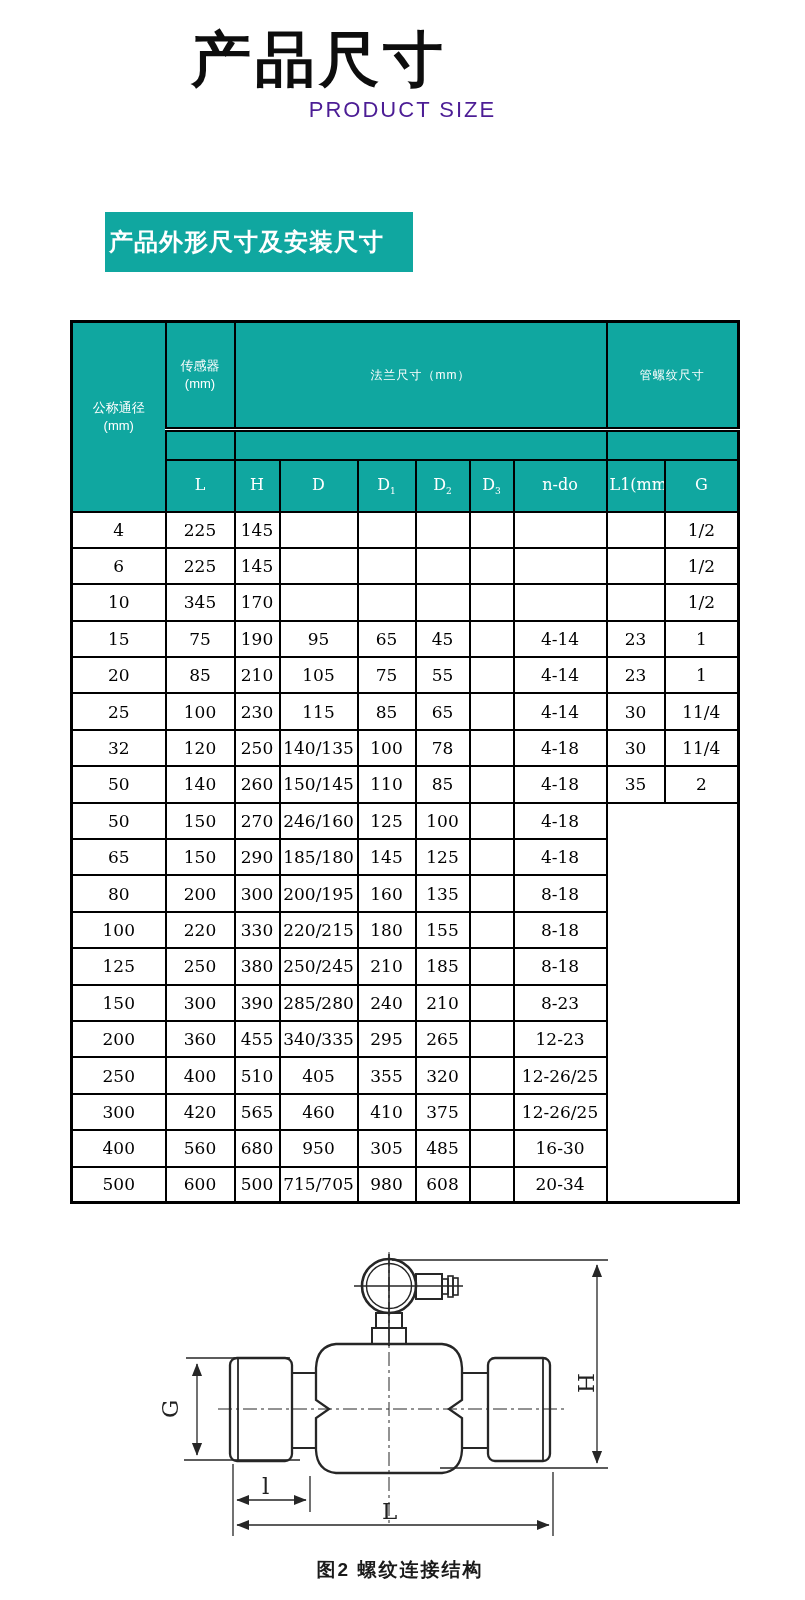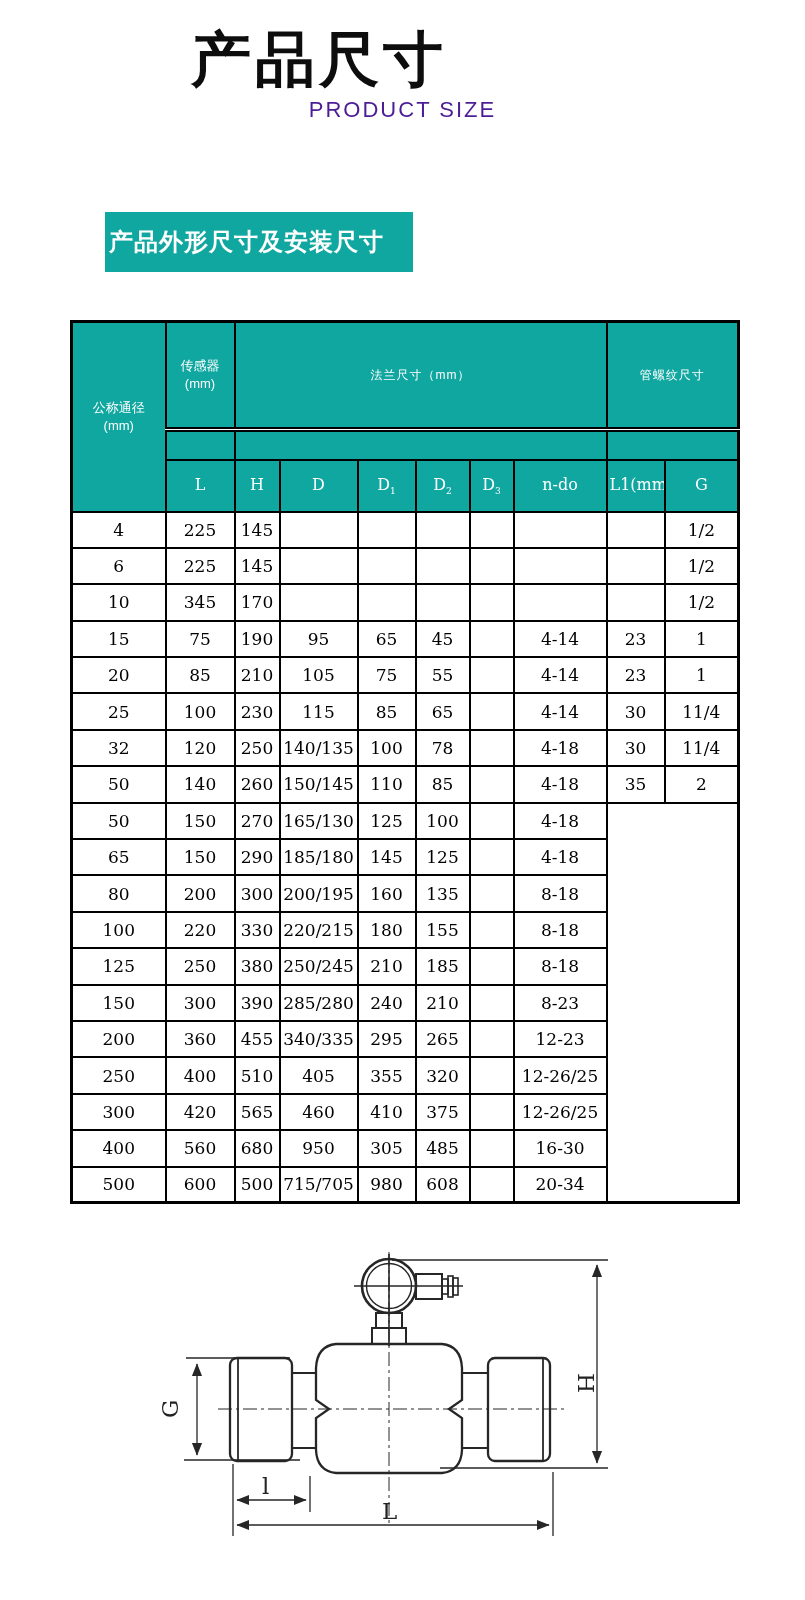--- a/index.html
+++ b/index.html
@@ -193,21 +193,21 @@
         <td>85</td>
         <td></td>
         <td>4-18</td>
         <td>35</td>
         <td>2</td>
       </tr>
       <tr>
         <td>50</td>
         <td>150</td>
         <td>270</td>
-        <td>165/130</td>
+        <td>246/160</td>
         <td>125</td>
         <td>100</td>
         <td></td>
         <td>4-18</td>
         <td rowspan="11" colspan="2"></td>
       </tr>
       <tr>
         <td>65</td>
         <td>150</td>
         <td>290</td>
@@ -374,13 +374,14 @@
       <line x1="97" y1="272" x2="166" y2="272" marker-start="url(#ah)" marker-end="url(#ah)"></line>
       <text class="dimlbl" x="122" y="266" stroke="none">l</text>
     </g>
 
     <g stroke-width="1.3">
       <line x1="413" y1="244" x2="413" y2="308"></line>
       <line x1="97" y1="297" x2="409" y2="297" marker-start="url(#ah)" marker-end="url(#ah)"></line>
       <text class="dimlbl" x="242" y="291" stroke="none">L</text>
     </g>
   </svg>
+  <div class="diagram-caption">图2  螺纹连接结构</div>
 </div>
 
 </body></html>

